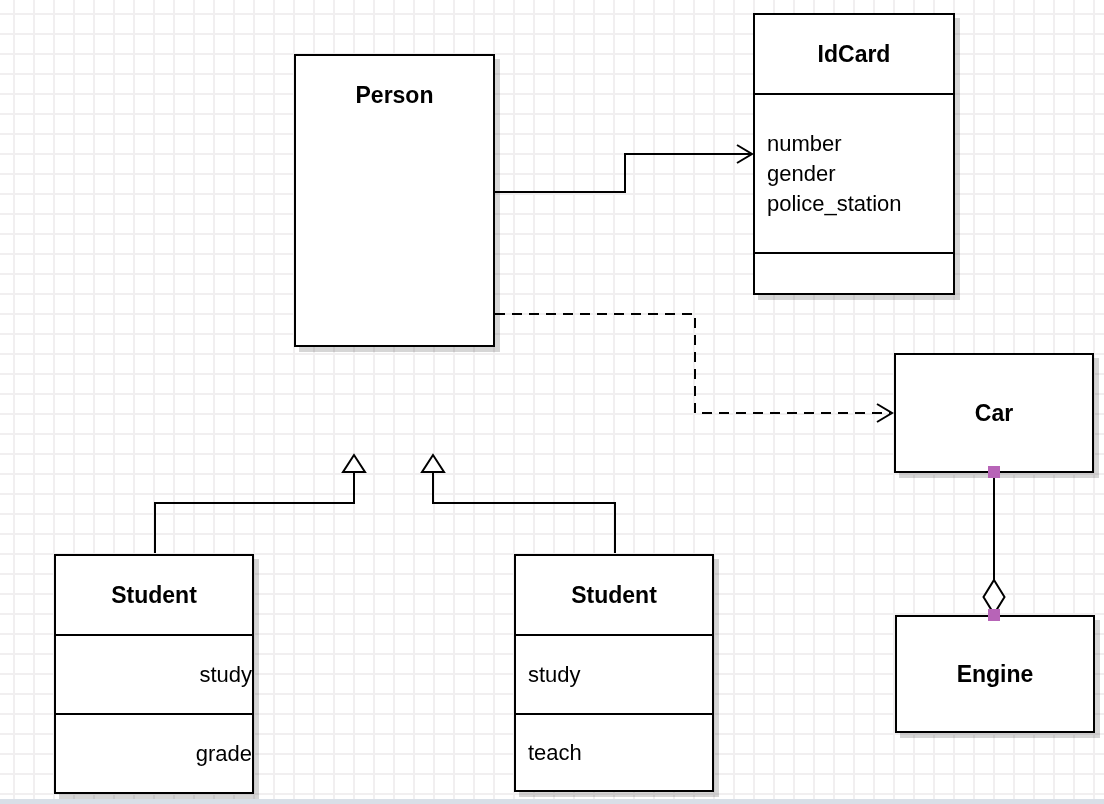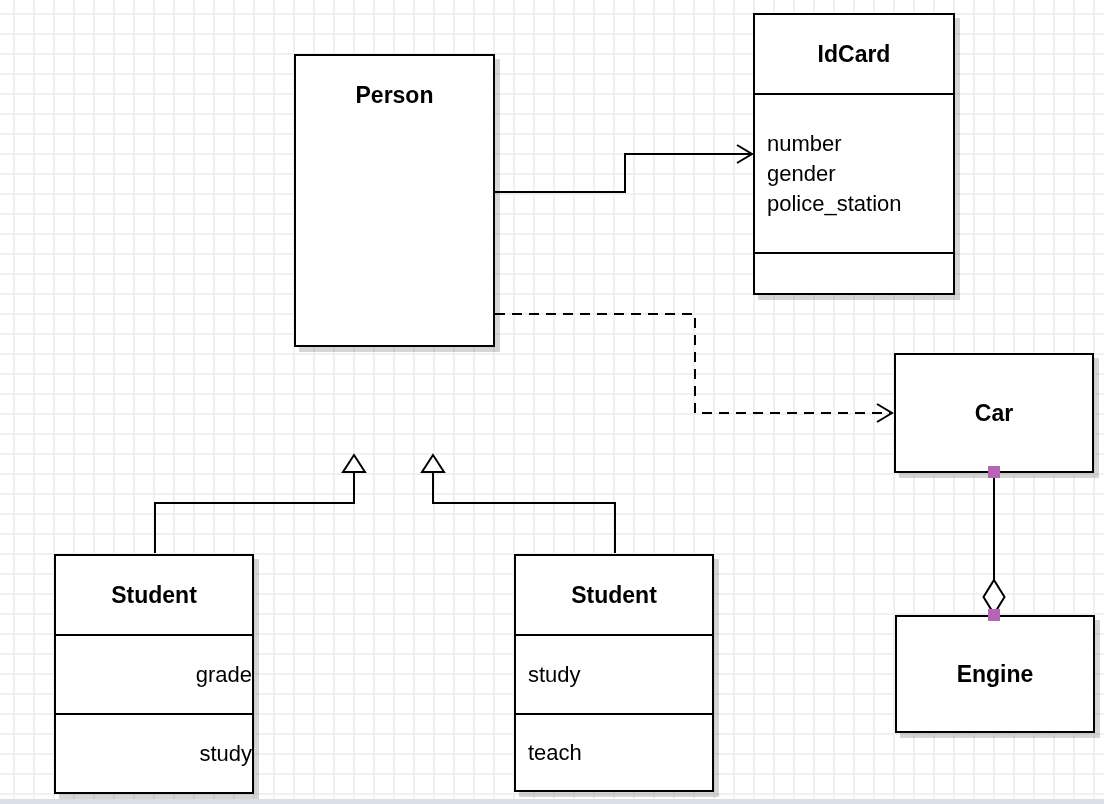--- a/index.html
+++ b/index.html
@@ -105,25 +105,25 @@
   <div class="uml-class" id="box-car">
     <div class="uml-title fill">Car</div>
   </div>
 
   <div class="uml-class" id="box-engine">
     <div class="uml-title fill">Engine</div>
   </div>
 
   <div class="uml-class" id="box-student">
     <div class="uml-title">Student</div>
+    <div class="uml-section methods">
+      <div class="member">study</div>
+    </div>
     <div class="uml-section attrs">
       <div class="member">grade</div>
-    </div>
-    <div class="uml-section methods">
-      <div class="member">study</div>
     </div>
   </div>
 
   <div class="uml-class" id="box-teacher">
     <div class="uml-title">Student</div>
     <div class="uml-section attrs">
       <div class="member">study</div>
     </div>
     <div class="uml-section methods">
       <div class="member">teach</div>

